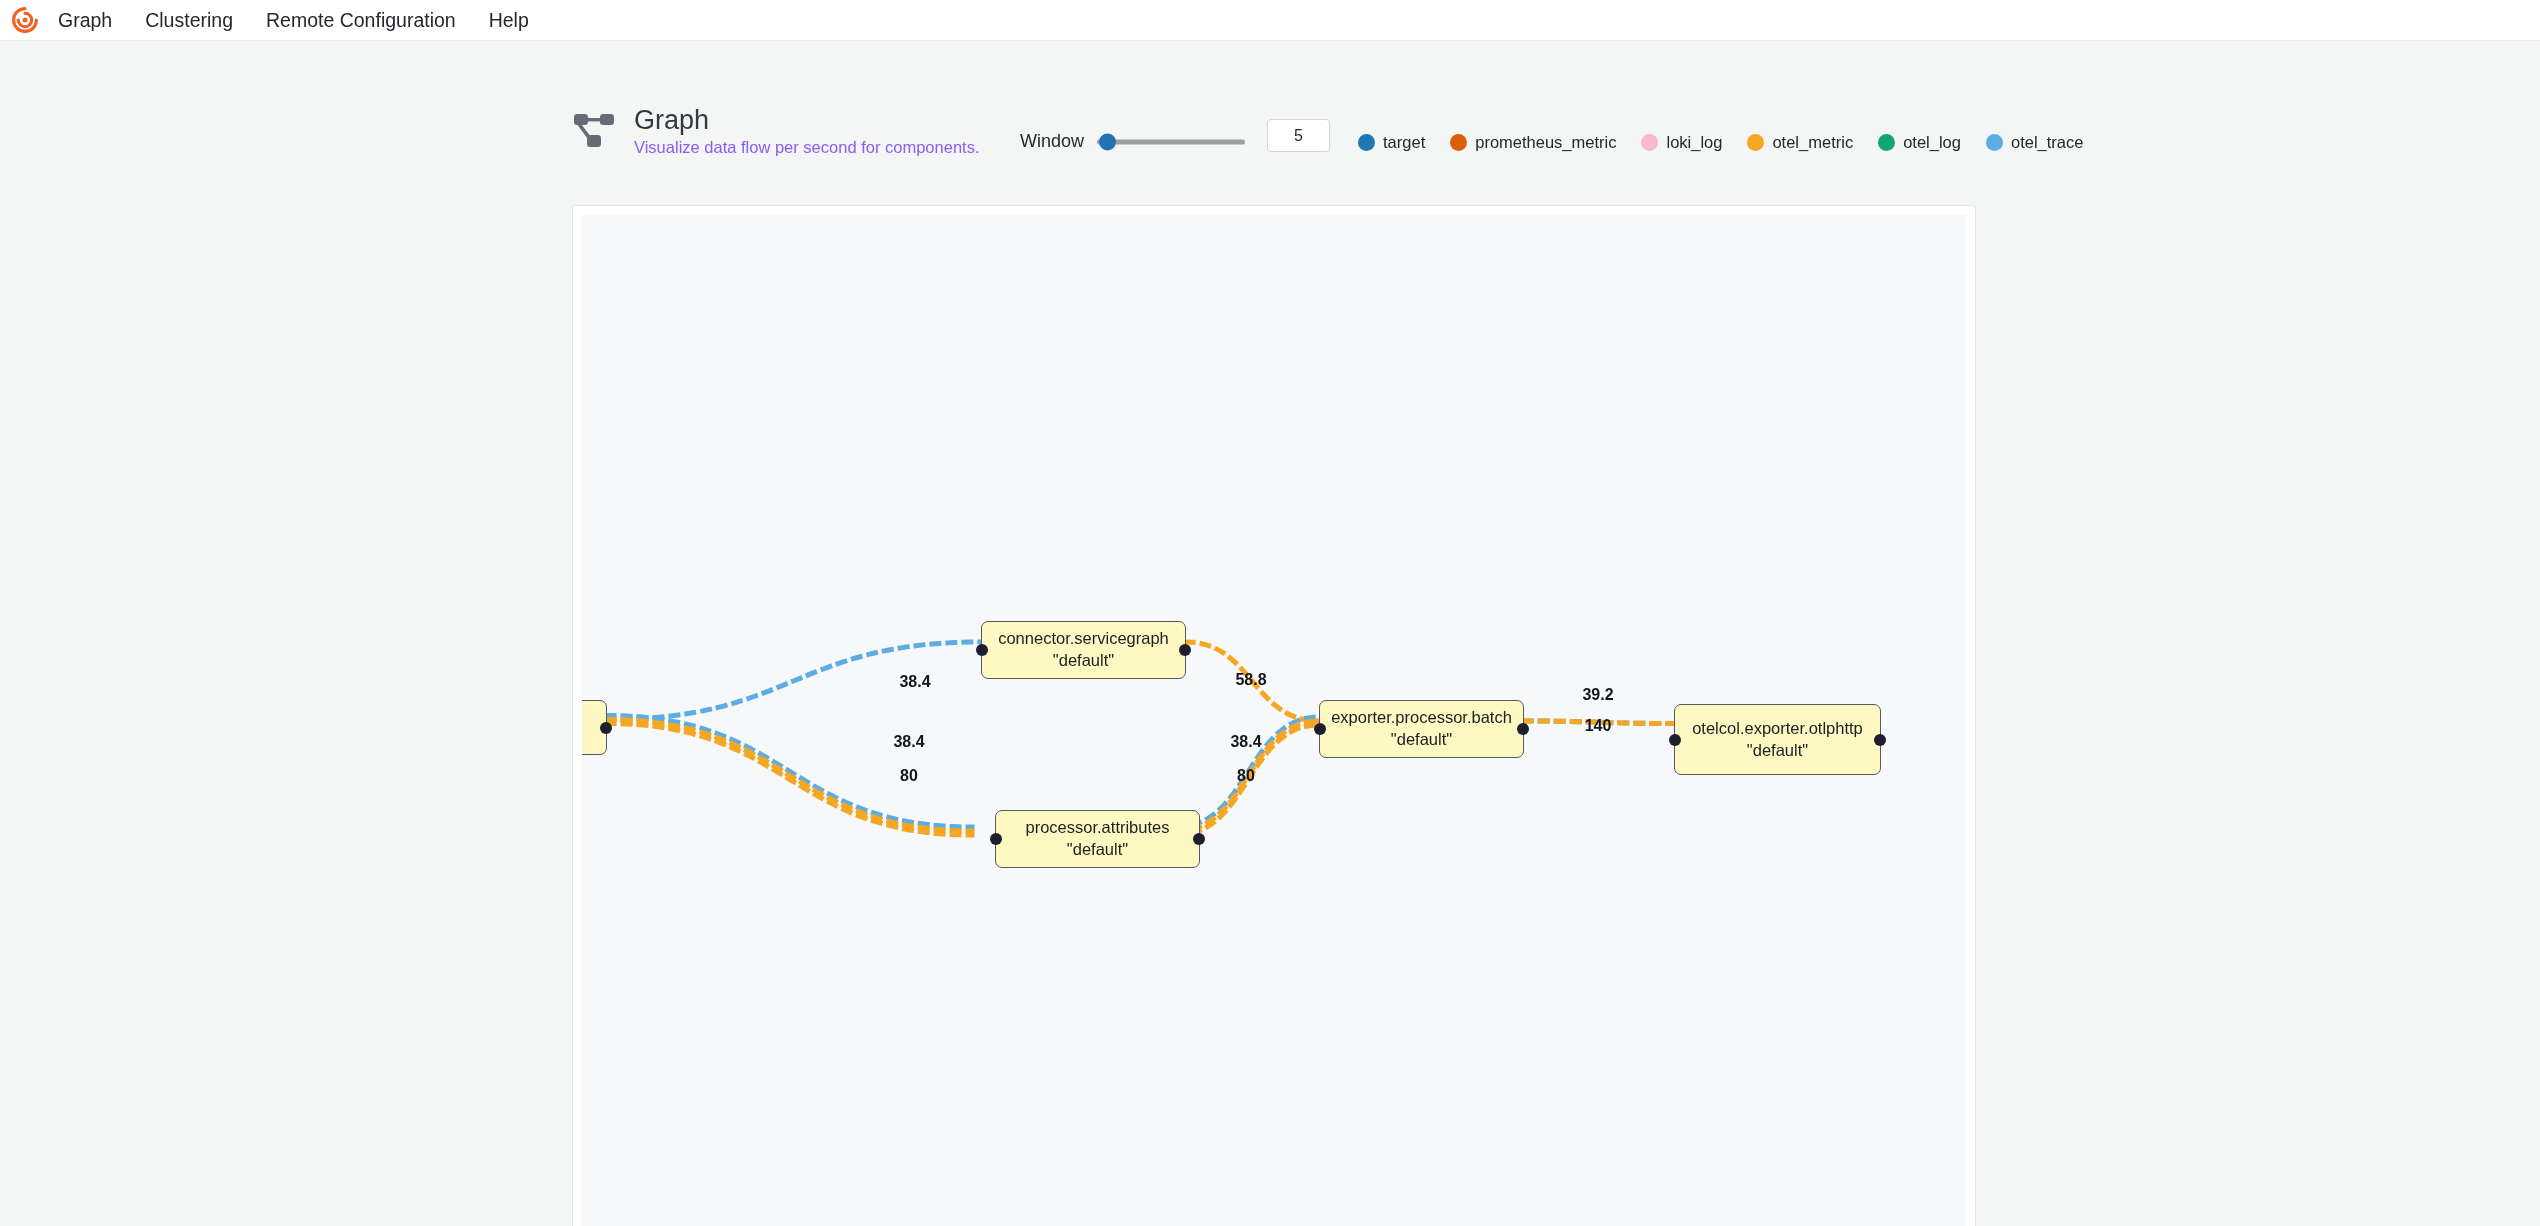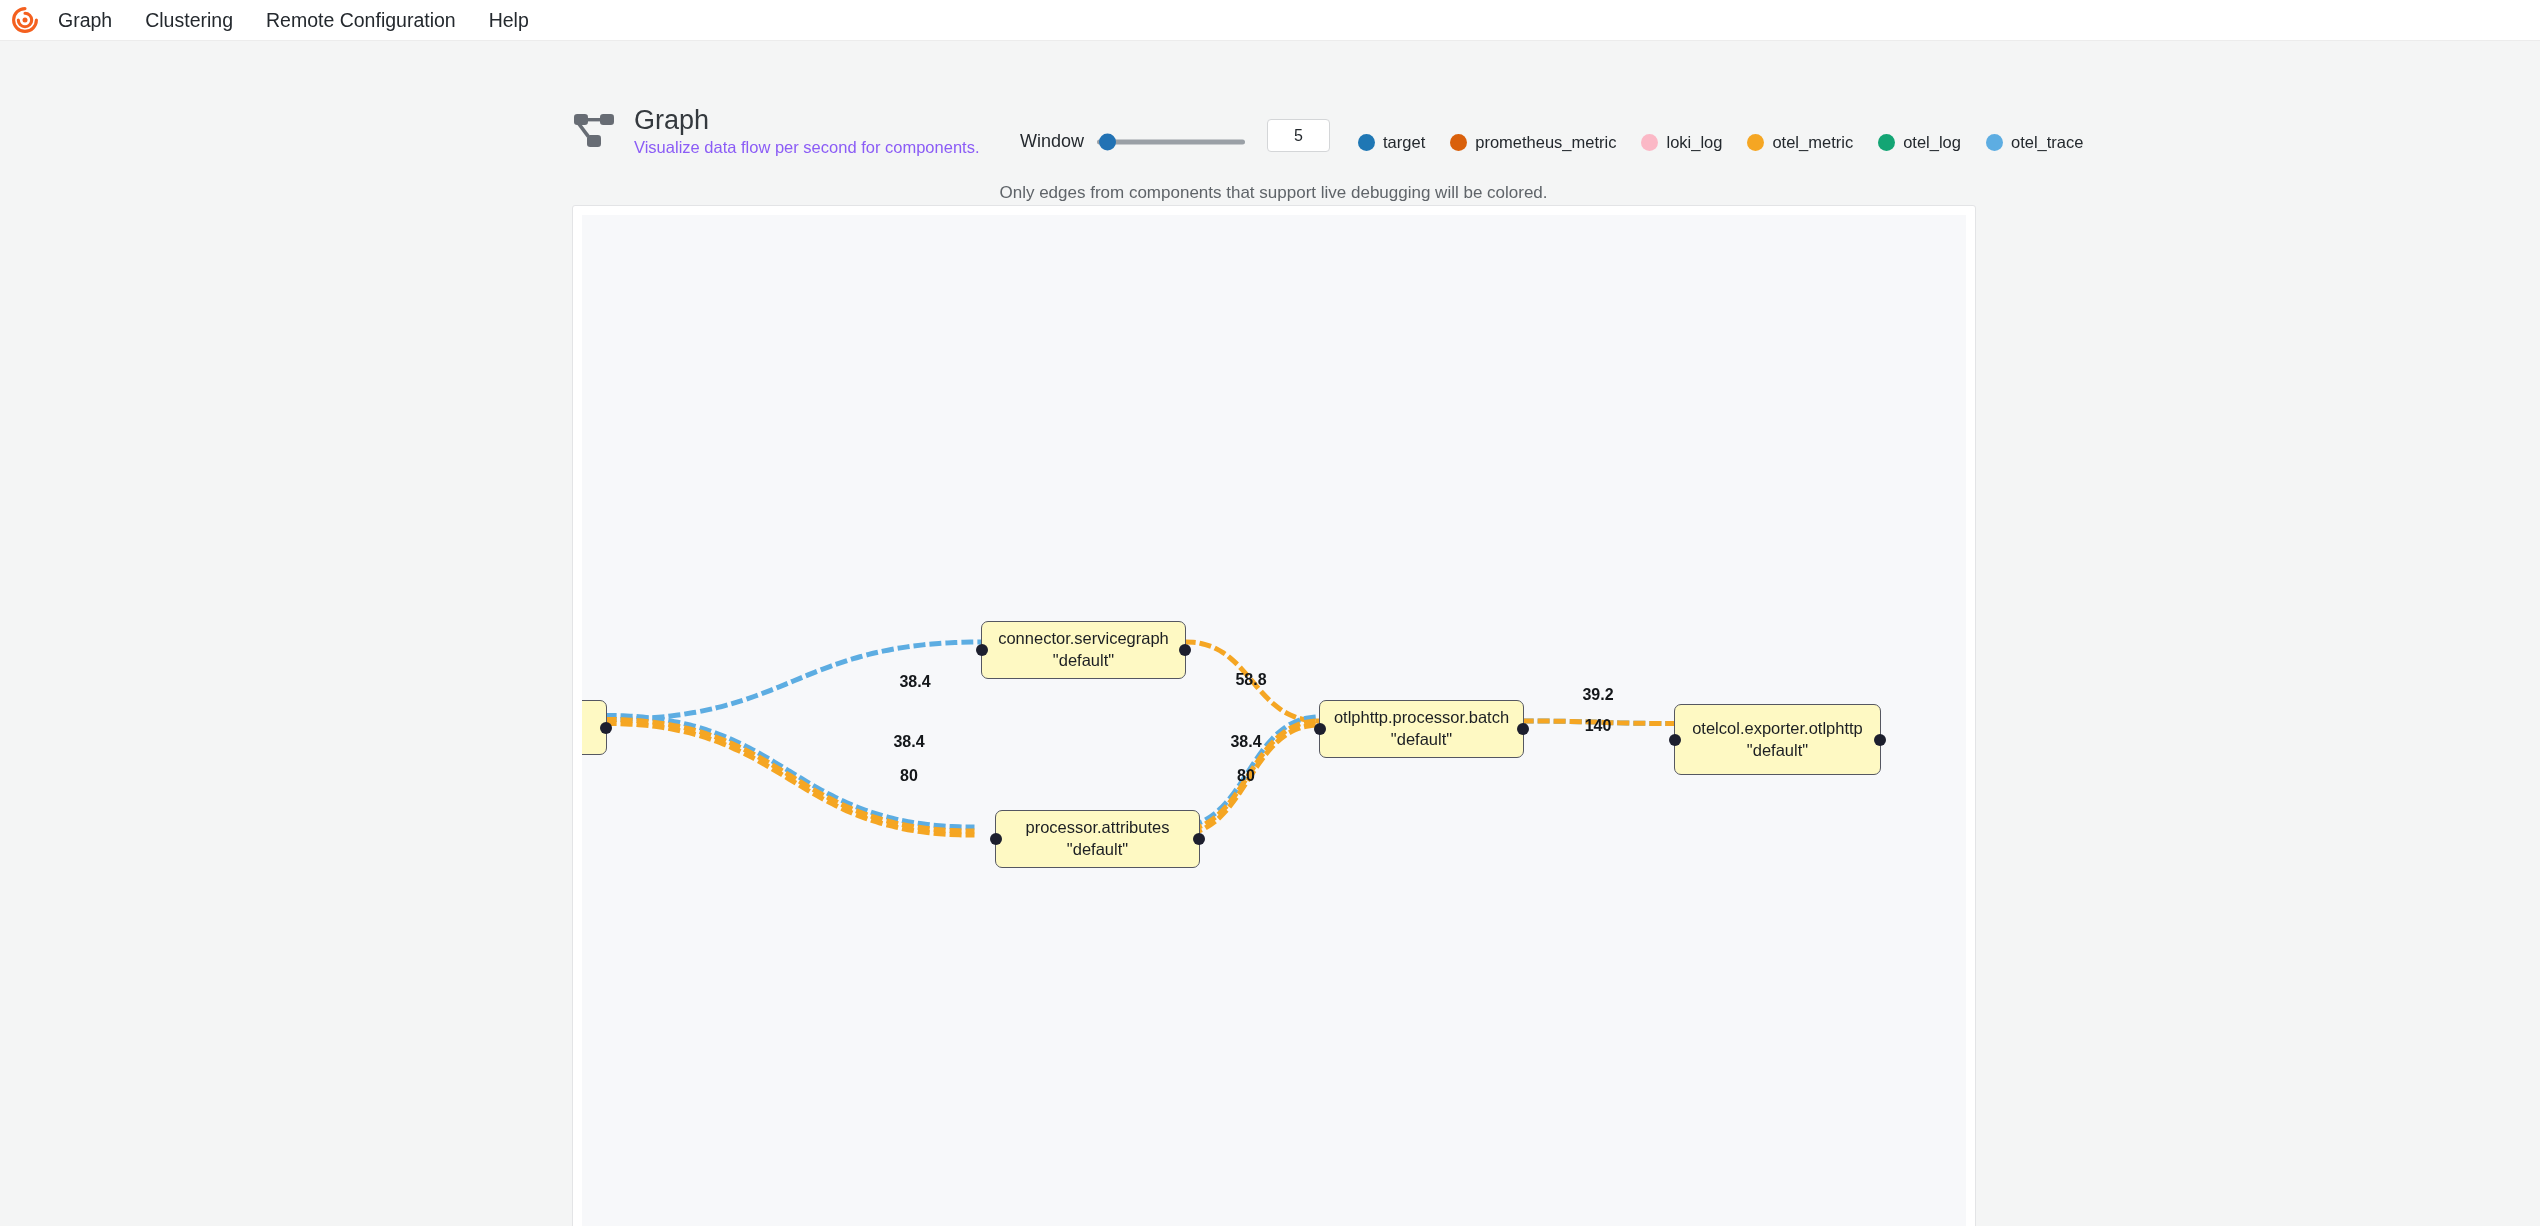--- a/index.html
+++ b/index.html
@@ -227,21 +227,20 @@
         <span class="legend-dot" style="background:#13a574"></span>
         <span class="legend-label">otel_log</span>
       </span>
       <span class="legend-item">
         <span class="legend-dot" style="background:#5dade2"></span>
         <span class="legend-label">otel_trace</span>
       </span>
     </div>
   </div>
 
-  <div class="note">Only edges from components that support live debugging will be colored.</div>
 
   <div class="panel">
     <div class="flow" id="flow">
       <svg class="flow-svg" id="flow-svg" width="1386" height="1037">
           <path d="M 25 504.5 C 212 504.5, 212 427, 399 427" fill="none" stroke="#5dade2" stroke-width="5" stroke-linecap="square" stroke-dasharray="7 9"></path>
           <path d="M 25 500.5 C 207.5 500.5, 207.5 612, 390 612" fill="none" stroke="#5dade2" stroke-width="5" stroke-linecap="square" stroke-dasharray="7 9"></path>
           <path d="M 25 508.5 C 207.5 508.5, 207.5 620, 390 620" fill="none" stroke="#f5a623" stroke-width="5" stroke-linecap="square" stroke-dasharray="7 9"></path>
           <path d="M 25 504.5 C 207.5 504.5, 207.5 616, 390 616" fill="none" stroke="#f5a623" stroke-width="5" stroke-linecap="square" stroke-dasharray="7 9"></path>
           <path d="M 604 427 C 670.5 427, 670.5 506, 737 506" fill="none" stroke="#f5a623" stroke-width="5" stroke-linecap="square" stroke-dasharray="7 9"></path>
           <path d="M 595 612 C 666 612, 666 502, 737 502" fill="none" stroke="#5dade2" stroke-width="5" stroke-linecap="square" stroke-dasharray="7 9"></path>
@@ -260,21 +259,21 @@
           <span class="handle left"></span>
           <span class="handle right"></span>
         </div>
         <div class="node" style="left: 413px; top: 587px; width: 205px; height: 58px;">
           <span>processor.attributes</span>
           <span class="nl2">"default"</span>
           <span class="handle left"></span>
           <span class="handle right"></span>
         </div>
         <div class="node" style="left: 737px; top: 477px; width: 205px; height: 58px;">
-          <span>otlphttp.processor.batch</span>
+          <span>exporter.processor.batch</span>
           <span class="nl2">"default"</span>
           <span class="handle left"></span>
           <span class="handle right"></span>
         </div>
         <div class="node" style="left: 1092px; top: 481px; width: 207px; height: 71px;">
           <span>otelcol.exporter.otlphttp</span>
           <span class="nl2">"default"</span>
           <span class="handle left"></span>
           <span class="handle right"></span>
         </div>

